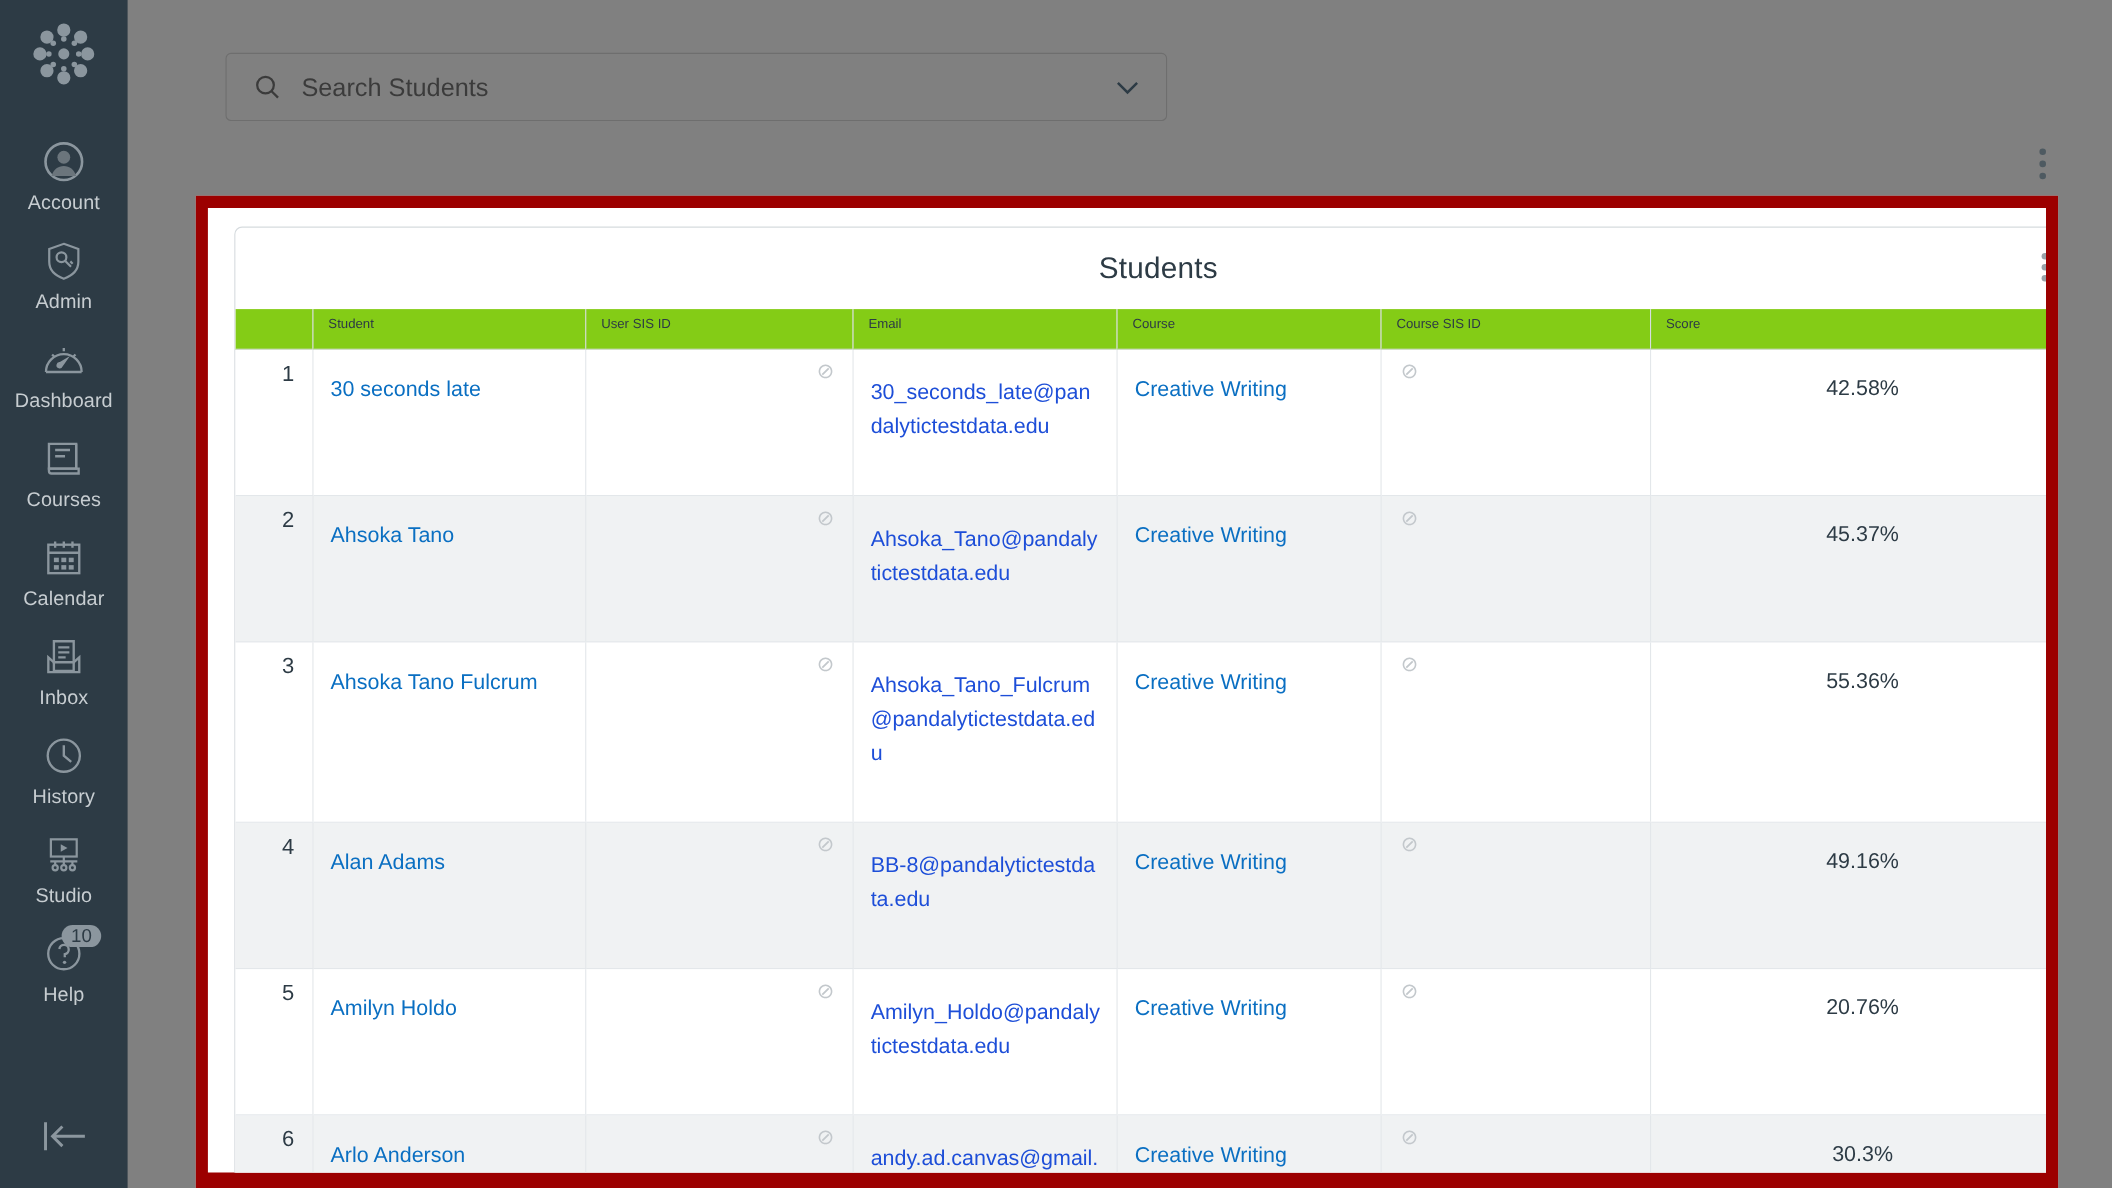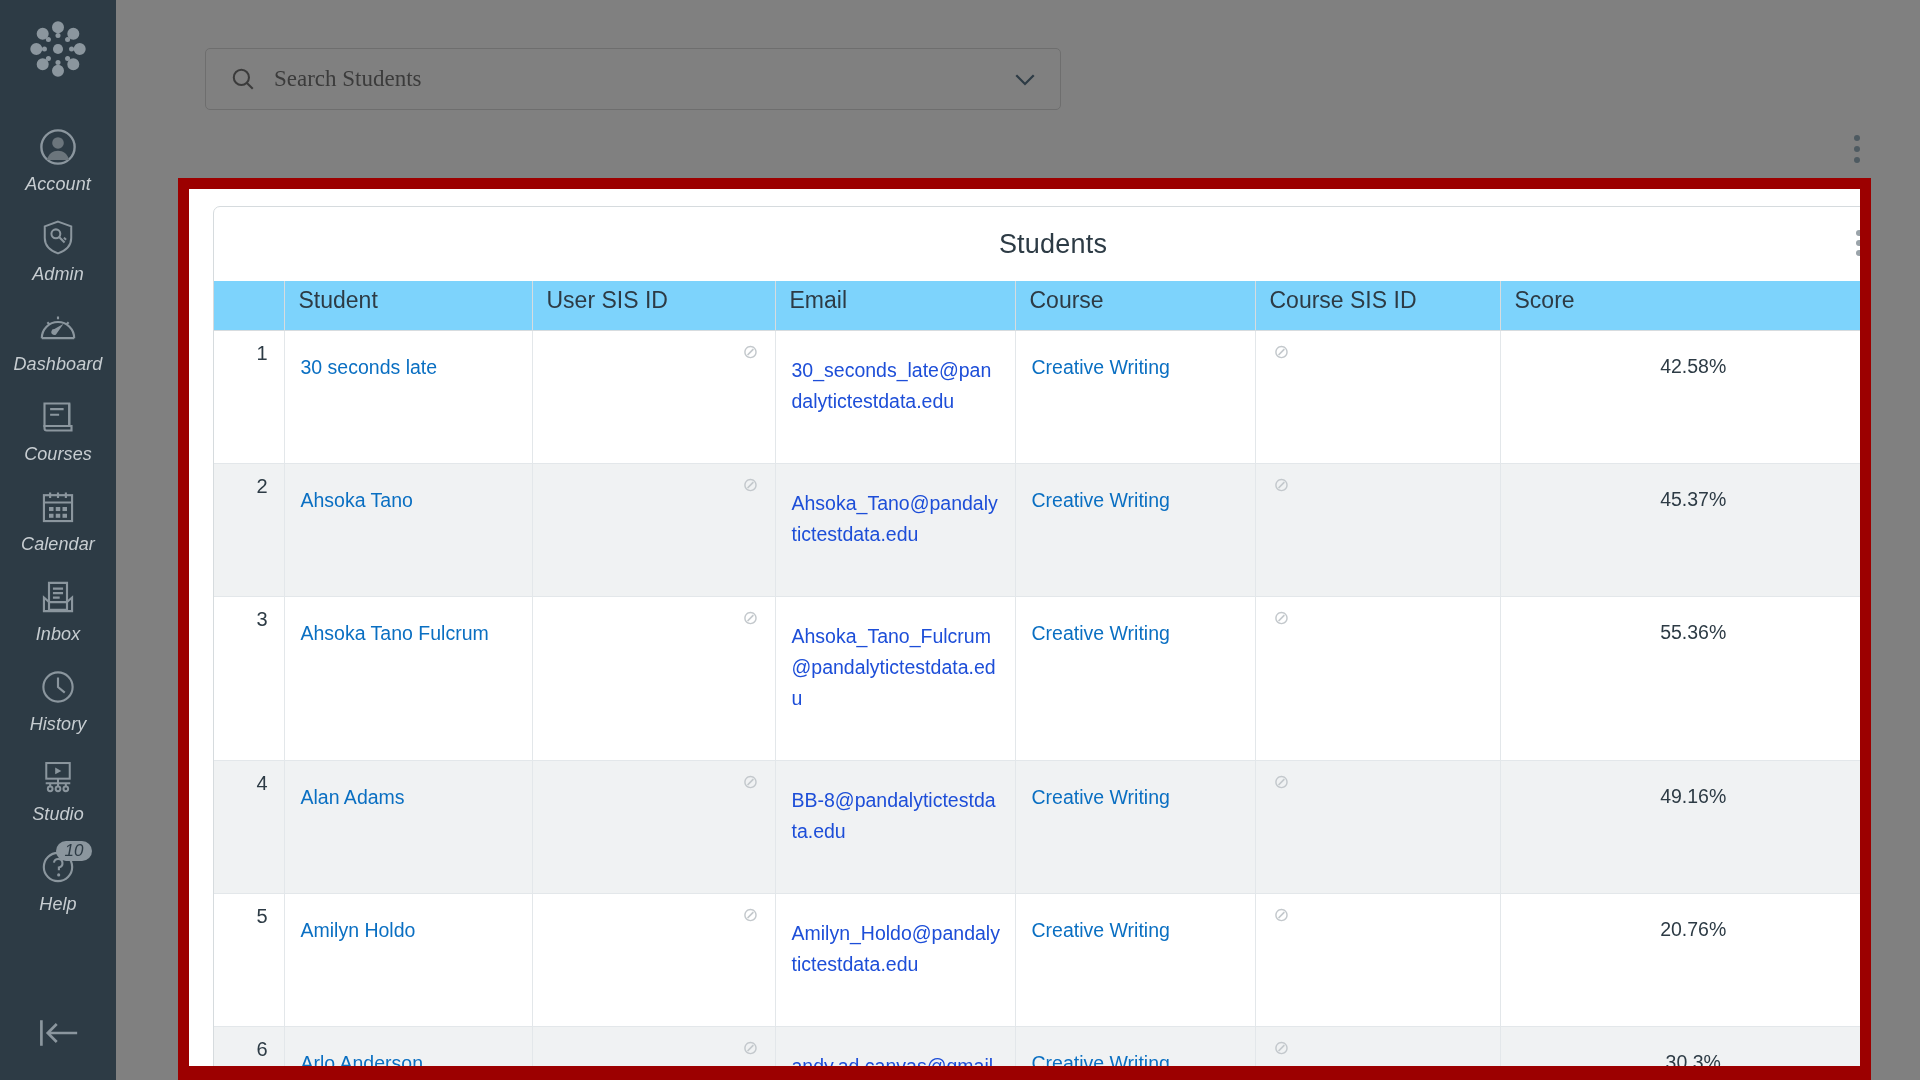--- a/index.html
+++ b/index.html
@@ -42,21 +42,20 @@
 
   .nav-item {
     width: 116px;
     display: flex;
     flex-direction: column;
     align-items: center;
     padding: 11px 0 9px 0;
     cursor: pointer;
     position: relative;
     text-decoration: none;
-    font-style: italic;
   }
   .nav-item .nav-ico {
     width: 44px;
     height: 44px;
     display: flex;
     align-items: center;
     justify-content: center;
     position: relative;
   }
   .nav-item .nav-label {
@@ -114,21 +113,20 @@
   .search-box {
     width: 100%;
     height: 100%;
     border: 1px solid #6E6E6E;
     border-radius: 5px;
     background: transparent;
     display: flex;
     align-items: center;
     padding: 0 20px 0 24px;
     cursor: text;
-    font-family: Liberation Serif, serif;
   }
   .search-icon { flex: 0 0 auto; margin-right: 18px; display:flex; }
   .search-text {
     flex: 1;
     font-size: 23px;
     color: #3B3B3B;
     line-height: 26px;
     white-space: nowrap;
     overflow: hidden;
   }
@@ -220,27 +218,27 @@
   .tbl col.c-idx   { width: 70px;  }
   .tbl col.c-stu   { width: 248px; }
   .tbl col.c-usis  { width: 243px; }
   .tbl col.c-email { width: 240px; }
   .tbl col.c-crs   { width: 240px; }
   .tbl col.c-csis  { width: 245px; }
   .tbl col.c-score { width: 394px; }
 
   .tbl thead th {
     font-weight: 400;
-    font-size: 23px;
+    font-size: 12px;
     color: #2D3B45;
     text-align: left;
     padding: 6px 14px 16px 14px;
     vertical-align: bottom;
     border-bottom: 1px solid #D7DCDF;
-    background: #7dd3fc;
+    background: #84cc16;
     white-space: nowrap;
   }
   .tbl thead th.sep { border-left: 1px solid #D7DCDF; }
   .tbl thead th.idx { border-bottom: 1px solid #D7DCDF; }
 
   .tbl tbody td {
     padding: 0;
     vertical-align: top;
     border-bottom: 1px solid #E3E7EA;
     border-left: 1px solid #E3E7EA;

